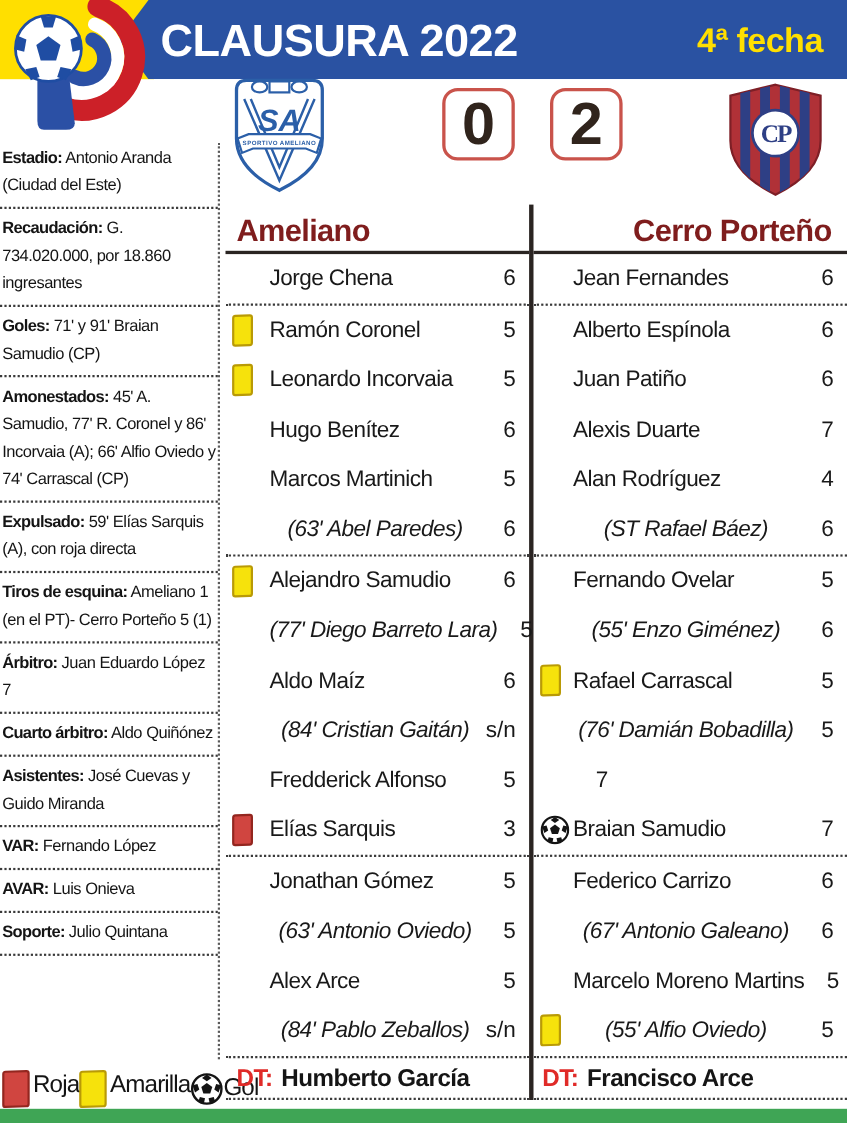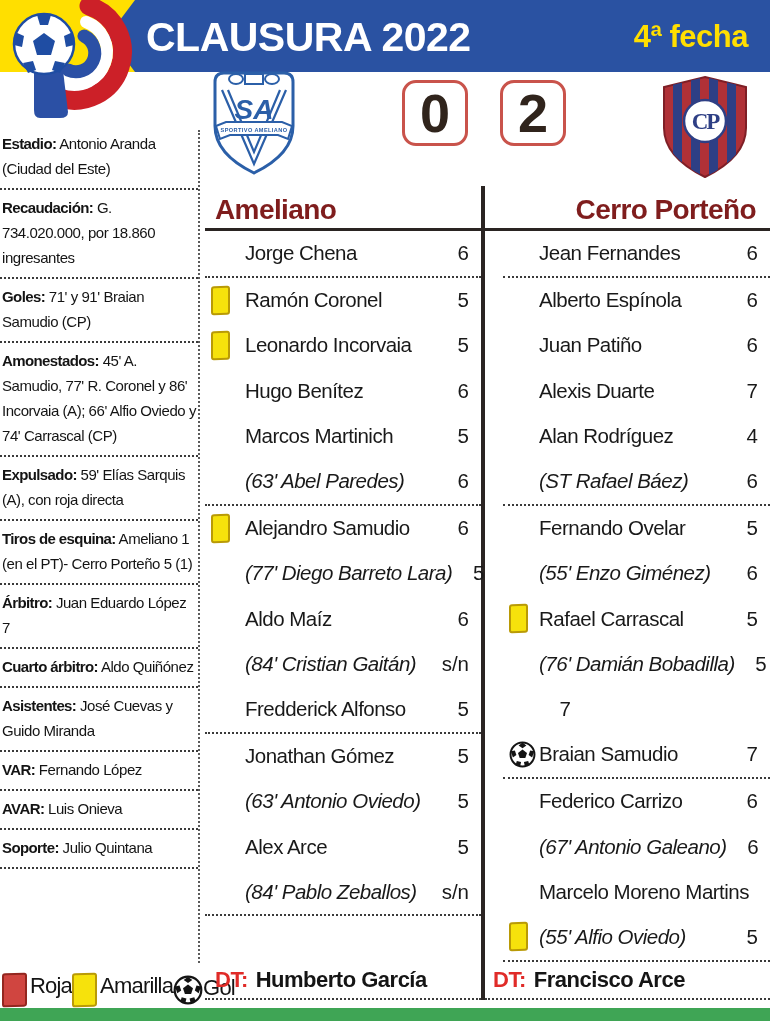--- a/index.html
+++ b/index.html
@@ -57,26 +57,26 @@
   }
   .vdivider{grid-column:2;grid-row:1 / span 3;background:#2a2422;}
   .tcol-title{
     display:flex;align-items:flex-end;padding-bottom:2px;box-sizing:border-box;
     border-bottom:3.5px solid #2a2422;
     font-size:28px;font-weight:bold;color:#7f1d1d;letter-spacing:-0.6px;
   }
   .tcol-title.home{grid-column:1;grid-row:1;padding-left:10px;}
   .tcol-title.away{grid-column:3;grid-row:1;justify-content:flex-end;padding-right:14px;}
   .rows.home{grid-column:1;grid-row:2;}
-  .rows.away{grid-column:3;grid-row:2;padding-left:18px;}
+  .rows.away{grid-column:3;grid-row:2;}
   .prow{height:45.2px;display:flex;align-items:center;}
   .icon-cell{flex:0 0 40px;display:flex;align-items:center;padding-left:6px;box-sizing:border-box;}
   .rows.away .icon-cell{flex:0 0 36px;}
   .pname{flex:1;font-size:20.5px;letter-spacing:-0.5px;color:#191919;white-space:nowrap;}
-  .pname.sub{font-style:italic;}
+  .pname.sub{font-style:italic;text-align:center;}
   .prating{flex:0 0 44px;text-align:right;padding-right:12px;box-sizing:border-box;
            font-size:20.5px;color:#191919;}
   .psep{height:0;border-top:2.5px dotted #3a3a3a;}
   .dt-row{
     display:flex;align-items:center;box-sizing:border-box;height:38px;
     border-bottom:2.5px dotted #3a3a3a;font-size:22px;font-weight:bold;letter-spacing:-0.5px;
   }
   .dt-row.home{grid-column:1;grid-row:3;padding-left:10px;}
   .dt-row.away{grid-column:3;grid-row:3;padding-left:8px;}
   .dt-label{color:#e02b28;margin-right:8px;}
@@ -240,20 +240,27 @@
         <div class="prow">
           <span class="icon-cell"></span>
           <span class="pname sub">(84' Cristian Gaitán)</span>
           <span class="prating">s/n</span>
         </div>
         <div class="prow">
           <span class="icon-cell"></span>
           <span class="pname">Fredderick Alfonso</span>
           <span class="prating">5</span>
         </div>
+        <div class="prow">
+          <span class="icon-cell">
+            <span class="card red small"></span>
+          </span>
+          <span class="pname">Elías Sarquis</span>
+          <span class="prating">3</span>
+        </div>
         <div class="psep"></div>
         <div class="prow">
           <span class="icon-cell"></span>
           <span class="pname">Jonathan Gómez</span>
           <span class="prating">5</span>
         </div>
         <div class="prow">
           <span class="icon-cell"></span>
           <span class="pname sub">(63' Antonio Oviedo)</span>
           <span class="prating">5</span>

